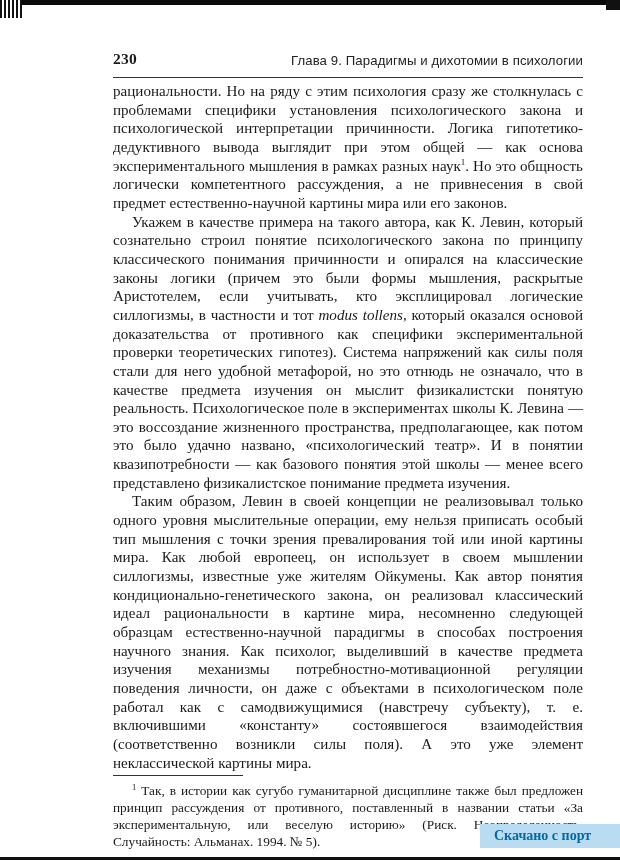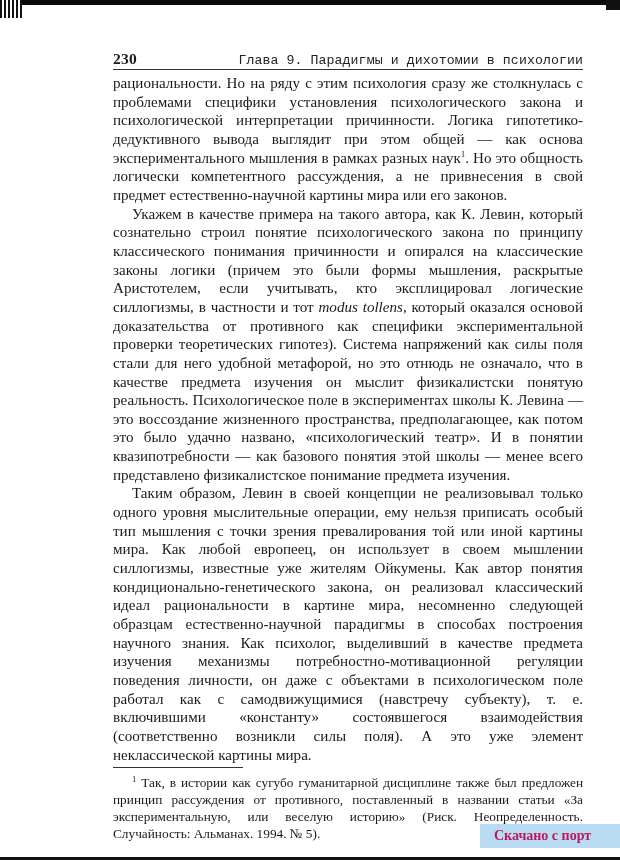--- a/index.html
+++ b/index.html
@@ -22,28 +22,28 @@
     }
     .scan-bottom {
       position: absolute; left: 0; bottom: 0; width: 620px; height: 3px;
       background: #111;
     }
     .page {
       position: absolute; left: 113px; top: 44px; width: 470px;
     }
     .running-head {
       display: flex; justify-content: space-between; align-items: flex-end;
-      height: 24px; border-bottom: 1.5px solid #333; padding-bottom: 1px;
+      height: 24px; border-bottom: 1.5px solid #333; padding-bottom: 9px;
     }
     .page-number {
       font-family: "Liberation Serif", serif; font-weight: bold; font-size: 15.5px;
       letter-spacing: 0.2px;
     }
     .chapter-title {
-      font-family: Liberation Mono, monospace;
+      font-family: Liberation Sans, sans-serif;
       font-size: 13.2px; color: #222; letter-spacing: 0.1px;
     }
     .body-text {
       margin-top: 4px;
       font-size: 15.1px; line-height: 18.65px;
       text-align: justify; hyphens: manual;
     }
     .body-text p { margin: 0; }
     .body-text p.indent { text-indent: 19px; }
     .body-text em { font-style: italic; }
@@ -52,21 +52,21 @@
       width: 130px; height: 0; border-top: 1.2px solid #333; margin-top: 3px;
     }
     .footnote {
       margin-top: 6px;
       font-size: 13.3px; line-height: 17px;
       text-align: justify; text-indent: 19px;
     }
     .footnote sup { font-size: 8.5px; vertical-align: 5px; }
     .watermark {
       position: absolute; left: 480px; top: 824px; width: 140px; height: 24px;
-      background: #b9dcf2; color: #be185d;
+      background: #b9dcf2; color: #0369a1;
       font-family: "Liberation Serif", serif; font-weight: bold; font-size: 14px;
       line-height: 24px; padding-left: 14px; white-space: nowrap; overflow: hidden;
       box-sizing: border-box;
     }
   </style>
 </head>
 <body>
 
 <div class="scan-top"></div>
 <div class="scan-top-left"></div>

